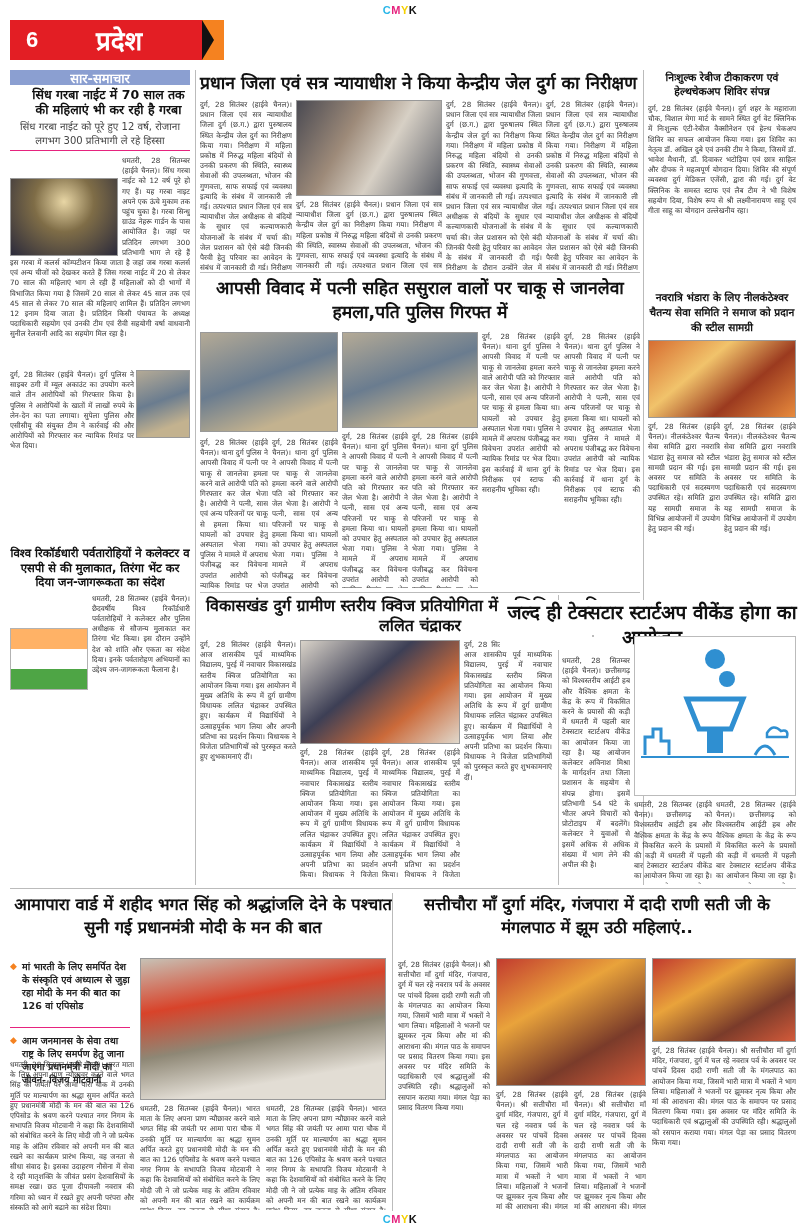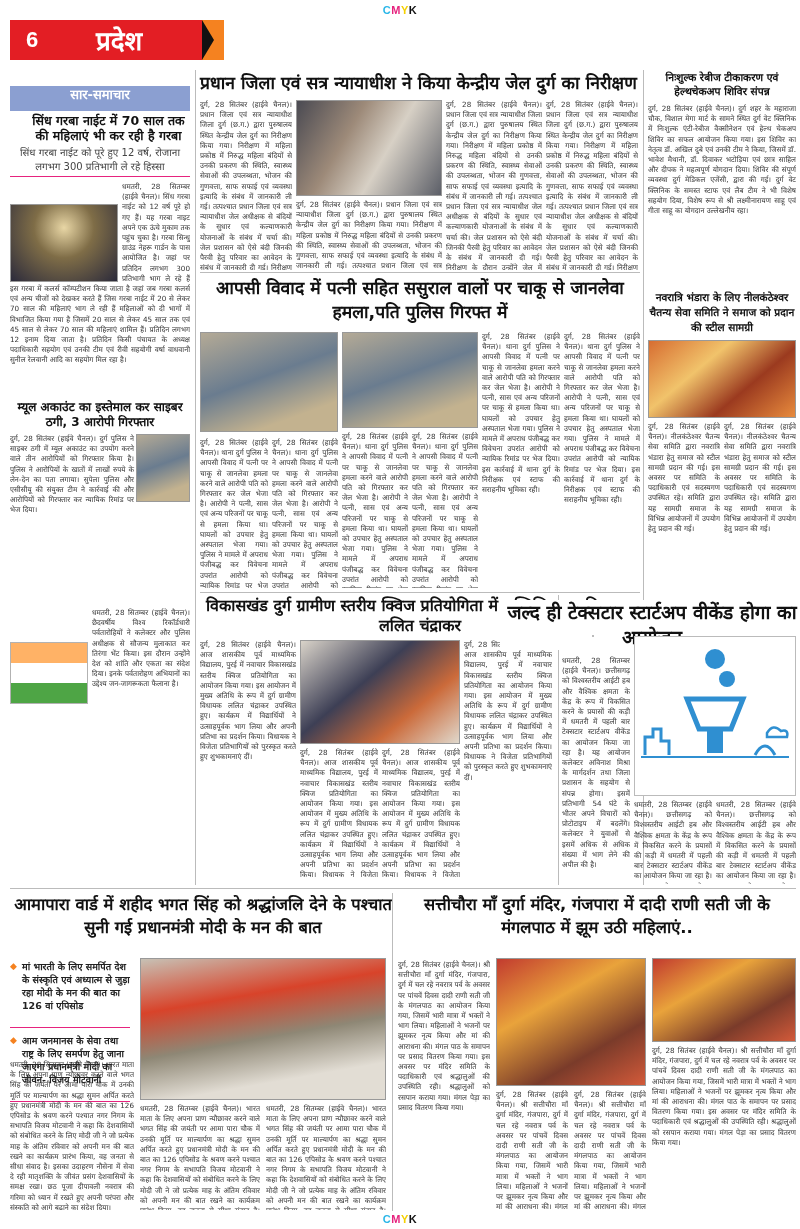--- a/index.html
+++ b/index.html
@@ -24,21 +24,21 @@
   .photo.garba { background: radial-gradient(ellipse at 50% 30%, #e8d6a5 0%, #7f6d47 40%, #2b2a3b 100%); }
   .photo.jail { background: linear-gradient(120deg, #4a4a52 0%, #9d8a79 35%, #d7d0c5 60%, #5c5f68 100%); }
   .photo.police { background: linear-gradient(160deg, #b4aa96 0%, #6a7c8f 45%, #c3b28f 80%); }
   .photo.flag { background: linear-gradient(180deg, #ff9933 0 33%, #ffffff 33% 66%, #138808 66% 100%); opacity: 0.75; }
   .photo.quiz { background: linear-gradient(140deg, #d9d3c9 0%, #3d3f55 40%, #cb6a3a 70%, #e0d8cc 100%); }
   .photo.bhagat { background: linear-gradient(170deg, #c7c1b5 0%, #d8432a 30%, #8e8775 55%, #e2ddd4 80%); }
   .photo.temple { background: linear-gradient(150deg, #c23b2f 0%, #e9a33b 35%, #7a3b2a 70%, #d35a3a 100%); }
   .photo.navratri { background: linear-gradient(140deg, #d76d31 0%, #f1c36b 35%, #9b3a1f 65%, #e88b3d 100%); }
   .photo.startup { background: #fff; border: 1px solid #bbb; }
 
-  .sar-label { background: #8b9fd1; color: #fff; font: bold 13px "DejaVu Sans", sans-serif; text-align: center; height: 25px; line-height: 17px; margin-top: 16px; }
+  .sar-label { background: #8b9fd1; color: #fff; font: bold 13px "DejaVu Sans", sans-serif; text-align: center; height: 15px; line-height: 17px; }
   .hl { font-family: "DejaVu Sans", sans-serif; font-weight: bold; color: #111; text-align: center; }
   .sub { font-size: 10px; color: #444; text-align: center; }
   .rule-pink { border-bottom: 1px solid #e6237e; }
   .vline { position: absolute; width: 1px; background: #bbb; }
   .hline { position: absolute; height: 1px; background: #bbb; }
   .bullet { font-size: 9.5px; font-weight: bold; line-height: 13px; color: #222; padding-left: 12px; position: relative; border-bottom: 1px solid #e6237e; padding-bottom: 15px; margin-bottom: 6px; }
   .bullet::before { content: "\25C6"; color: #f58220; position: absolute; left: 0; top: 0; font-size: 9px; }
 </style>
 </head>
 <body>
@@ -60,28 +60,28 @@
   <div class="sar-label">सार-समाचार</div>
   <div class="hl" style="font-size:12.5px; line-height:15px; margin-top:2px;margin-left:17px;">सिंध गरबा नाईट में 70 साल तक की महिलाएं भी कर रही है गरबा</div>
   <div class="sub rule-pink" style="padding-bottom:3px; margin-top:2px;">सिंध गरबा नाईट को पूरे हुए 12 वर्ष, रोजाना लगभग 300 प्रतिभागी ले रहे हिस्सा</div>
   <div style="position:relative; height:210px; margin-top:5px;">
     <div class="photo garba abs" style="left:0; top:22px; width:108px; height:78px;"></div>
     <div class="col-text" style="height:210px; shape-outside: inset(22px 0 0 0);">
       <div style="float:left; width:112px; height:80px; margin-top:22px;"></div>
       <span>धमतरी, 28 सितम्बर (हाईवे चैनल)। सिंध गरबा नाईट को 12 वर्ष पूरे हो गए हैं। यह गरबा नाइट अपने एक ऊंचे मुकाम तक पहुंच चुका है। गरबा सिन्धु ग्राउंड नेहरू गार्डन के पास आयोजित है। जहां पर प्रतिदिन लगभग 300 प्रतिभागी भाग ले रहे हैं इस गरबा में कलर्स कॉम्पटीशन किया जाता है जहां जब गरबा कलर्स एवं अन्य चीजों को देखकर करते हैं जिस गरबा नाईट में 20 से लेकर 70 साल की महिलाएं भाग ले रही हैं महिलाओं को दी भागों में विभाजित किया गया है जिसमें 20 साल से लेकर 45 साल तक एवं 45 साल से लेकर 70 साल की महिलाएं शामिल हैं। प्रतिदिन लगभग 12 इनाम दिया जाता है। प्रतिदिन किसी पंचायत के अध्यक्ष पदाधिकारी सहयोग एवं उनकी टीम एवं रीवी सहयोगी वर्षा वाधवानी सुनील रेलवानी आदि का सहयोग मिल रहा है।</span>
     </div>
   </div>
-  <div class="hl" style="font-size:12px; line-height:15px; margin-top:8px;">म्यूल अकाउंट का इस्तेमाल कर साइबर ठगी, 3 आरोपी गिरफ्तार</div>
   <div style="position:relative; height:170px; margin-top:4px;">
     <div class="col-text" style="height:170px;">
       <div style="float:right; width:56px; height:70px; margin-top:0;"></div>
       <span>दुर्ग, 28 सितंबर (हाईवे चैनल)। दुर्ग पुलिस ने साइबर ठगी में म्यूल अकाउंट का उपयोग करने वाले तीन आरोपियों को गिरफ्तार किया है। पुलिस ने आरोपियों के खातों में लाखों रुपये के लेन-देन का पता लगाया। सुपेला पुलिस और एसीसीयू की संयुक्त टीम ने कार्रवाई की और आरोपियों को गिरफ्तार कर न्यायिक रिमांड पर भेज दिया।</span>
     </div>
     <div class="photo police abs" style="right:0; top:0; width:54px; height:68px;"></div>
   </div>
+  <div class="hl" style="font-size:11.5px; line-height:14.5px; margin-top:6px;">विश्व रिकॉर्डधारी पर्वतारोहियों ने कलेक्टर व एसपी से की मुलाकात, तिरंगा भेंट कर दिया जन-जागरूकता का संदेश</div>
   <div style="position:relative; height:200px; margin-top:4px;">
     <div class="photo flag abs" style="left:0; top:34px; width:78px; height:62px;"></div>
     <div class="col-text" style="height:200px;">
       <div style="float:left; width:82px; height:64px; margin-top:34px;"></div>
       <span>धमतरी, 28 सितम्बर (हाईवे चैनल)। छैदवर्षीय विश्व रिकॉर्डधारी पर्वतारोहियों ने कलेक्टर और पुलिस अधीक्षक से सौजन्य मुलाकात कर तिरंगा भेंट किया। इस दौरान उन्होंने देश को शांति और एकता का संदेश दिया। इनके पर्वतारोहण अभियानों का उद्देश्य जन-जागरूकता फैलाना है।</span>
     </div>
   </div>
 </div>
 <div class="vline" style="left:195px; top:70px; height:815px;"></div>
 

